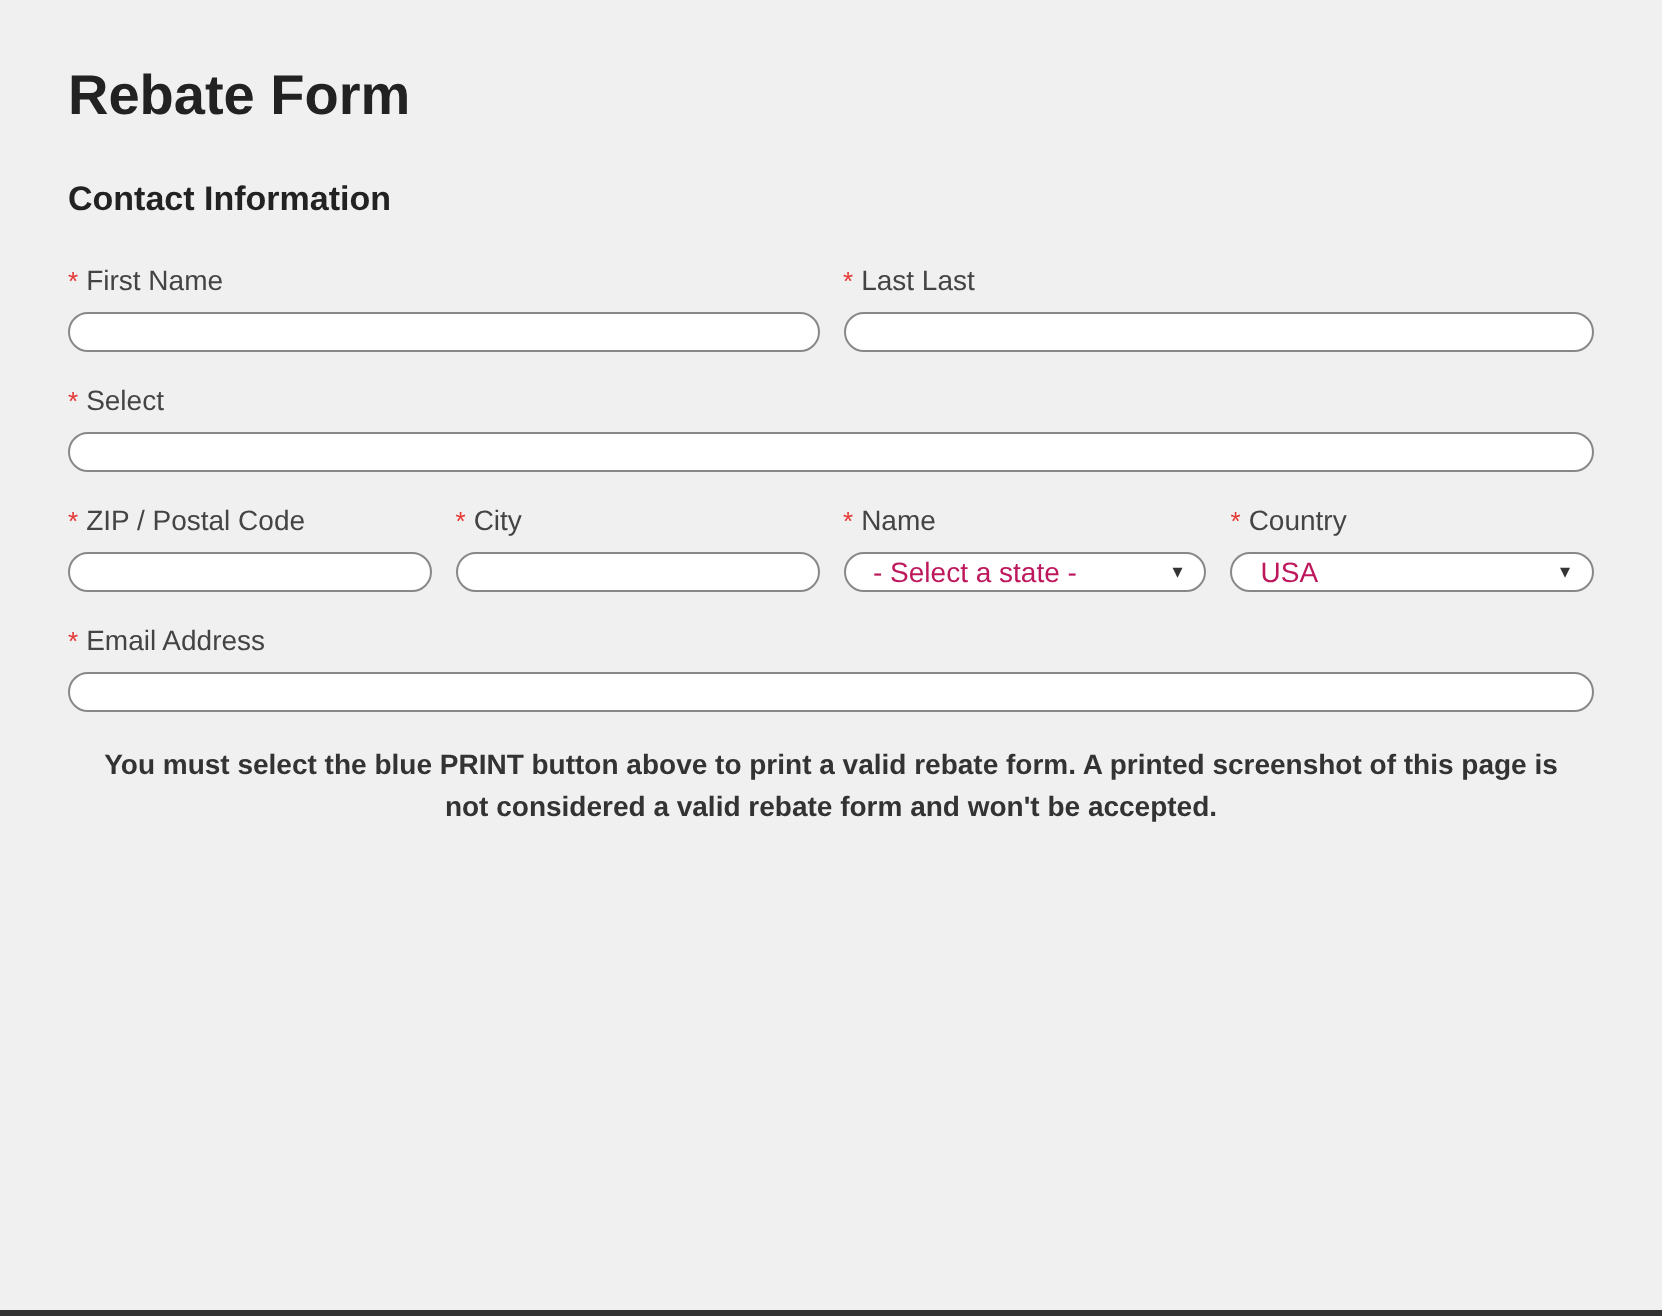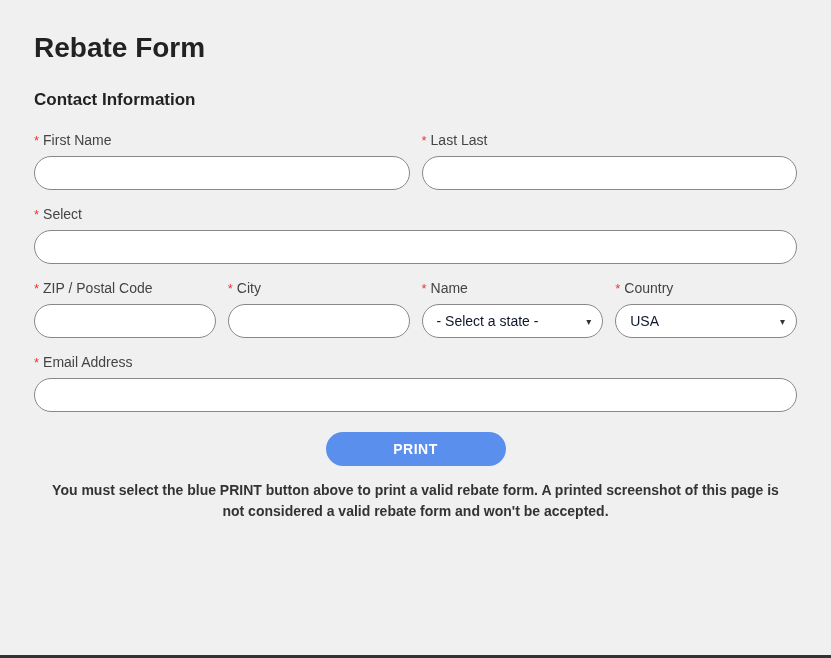--- a/index.html
+++ b/index.html
@@ -70,29 +70,29 @@
       margin-bottom: 8px;
       display: flex;
       align-items: center;
       gap: 4px;
     }
     .asterisk {
       color: #e53935;
       font-size: 13px;
     }
     .text-input, .select-input {
-      height: 34px;
+      height: 20px;
       border: 1px solid #888;
       border-radius: 17px;
       padding: 0 14px;
       font-size: 14px;
       background: #fff;
       width: 100%;
       font-family: inherit;
-      color: #0f172a;
+      color: #be185d;
     }
     .select-wrapper {
       position: relative;
     }
     .select-input {
       appearance: none;
       -webkit-appearance: none;
       padding-right: 30px;
     }
     .chevron-icon {
@@ -211,17 +211,16 @@
   <div class="field-row">
     <div class="field-group full">
       <label class="field-label">
         <span class="asterisk">*</span>
         <span>Email Address</span>
       </label>
       <input type="text" class="text-input" value="" style="">
     </div>
   </div>
 
-  <button class="print-button">PRINT</button>
 
   <p class="footer-note">You must select the blue PRINT button above to print a valid rebate form. A printed screenshot of this page is not considered a valid rebate form and won't be accepted.</p>
 
 </div>
 
 </body></html>

